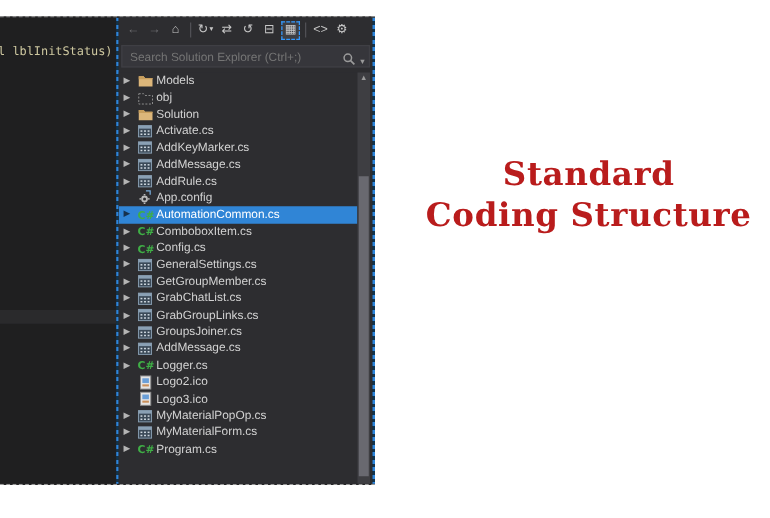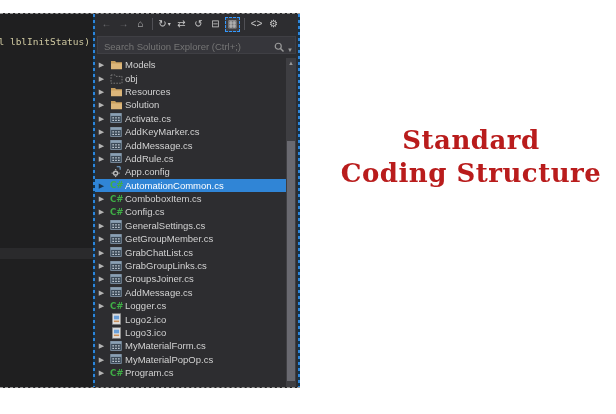--- a/index.html
+++ b/index.html
@@ -125,30 +125,20 @@
             <span class="tlabel">obj</span>
           </div>
           <div class="trow">
             <span class="twisty">▶</span>
             <span class="ficon">
               <svg width="13" height="11" viewBox="0 0 16 14">
                 <path d="M1 2.5h5l1.4 1.8H15V13H1z" fill="#dcb67a"></path>
                 <path d="M1 2.5h5l1.4 1.8H15v1.4H1z" fill="#c79e5d"></path>
               </svg>
             </span>
-            <span class="tlabel">Resources</span>
-          </div>
-          <div class="trow">
-            <span class="twisty">▶</span>
-            <span class="ficon">
-              <svg width="13" height="11" viewBox="0 0 16 14">
-                <path d="M1 2.5h5l1.4 1.8H15V13H1z" fill="#dcb67a"></path>
-                <path d="M1 2.5h5l1.4 1.8H15v1.4H1z" fill="#c79e5d"></path>
-              </svg>
-            </span>
             <span class="tlabel">Solution</span>
           </div>
           <div class="trow">
             <span class="twisty">▶</span>
             <span class="ficon">
               <svg width="12" height="12" viewBox="0 0 16 16">
                 <rect x="1" y="2" width="14" height="12" fill="#3c4a58" stroke="#8aa0b4" stroke-width="1"></rect>
                 <rect x="1" y="2" width="14" height="3.2" fill="#8aa0b4"></rect>
                 <g fill="#cfd8e0">
                   <rect x="3.2" y="7" width="2" height="1.6"></rect>
@@ -408,39 +398,39 @@
                 <g fill="#cfd8e0">
                   <rect x="3.2" y="7" width="2" height="1.6"></rect>
                   <rect x="7" y="7" width="2" height="1.6"></rect>
                   <rect x="10.8" y="7" width="2" height="1.6"></rect>
                   <rect x="3.2" y="10.4" width="2" height="1.6"></rect>
                   <rect x="7" y="10.4" width="2" height="1.6"></rect>
                   <rect x="10.8" y="10.4" width="2" height="1.6"></rect>
                 </g>
               </svg>
             </span>
+            <span class="tlabel">MyMaterialPopOp.cs</span>
+          </div>
+          <div class="trow">
+            <span class="twisty">▶</span>
+            <span class="ficon">
+              <svg width="12" height="12" viewBox="0 0 16 16">
+                <rect x="1" y="2" width="14" height="12" fill="#3c4a58" stroke="#8aa0b4" stroke-width="1"></rect>
+                <rect x="1" y="2" width="14" height="3.2" fill="#8aa0b4"></rect>
+                <g fill="#cfd8e0">
+                  <rect x="3.2" y="7" width="2" height="1.6"></rect>
+                  <rect x="7" y="7" width="2" height="1.6"></rect>
+                  <rect x="10.8" y="7" width="2" height="1.6"></rect>
+                  <rect x="3.2" y="10.4" width="2" height="1.6"></rect>
+                  <rect x="7" y="10.4" width="2" height="1.6"></rect>
+                  <rect x="10.8" y="10.4" width="2" height="1.6"></rect>
+                </g>
+              </svg>
+            </span>
             <span class="tlabel">MyMaterialForm.cs</span>
-          </div>
-          <div class="trow">
-            <span class="twisty">▶</span>
-            <span class="ficon">
-              <svg width="12" height="12" viewBox="0 0 16 16">
-                <rect x="1" y="2" width="14" height="12" fill="#3c4a58" stroke="#8aa0b4" stroke-width="1"></rect>
-                <rect x="1" y="2" width="14" height="3.2" fill="#8aa0b4"></rect>
-                <g fill="#cfd8e0">
-                  <rect x="3.2" y="7" width="2" height="1.6"></rect>
-                  <rect x="7" y="7" width="2" height="1.6"></rect>
-                  <rect x="10.8" y="7" width="2" height="1.6"></rect>
-                  <rect x="3.2" y="10.4" width="2" height="1.6"></rect>
-                  <rect x="7" y="10.4" width="2" height="1.6"></rect>
-                  <rect x="10.8" y="10.4" width="2" height="1.6"></rect>
-                </g>
-              </svg>
-            </span>
-            <span class="tlabel">MyMaterialPopOp.cs</span>
           </div>
           <div class="trow">
             <span class="twisty">▶</span>
             <span class="ficon">
               <svg width="14" height="12" viewBox="0 0 17 16">
                 <text x="0.5" y="12.5" font-size="11.5" font-weight="bold" fill="#3fae46" font-family="DejaVu Sans, sans-serif">C#</text>
               </svg>
             </span>
             <span class="tlabel">Program.cs</span>
           </div>

